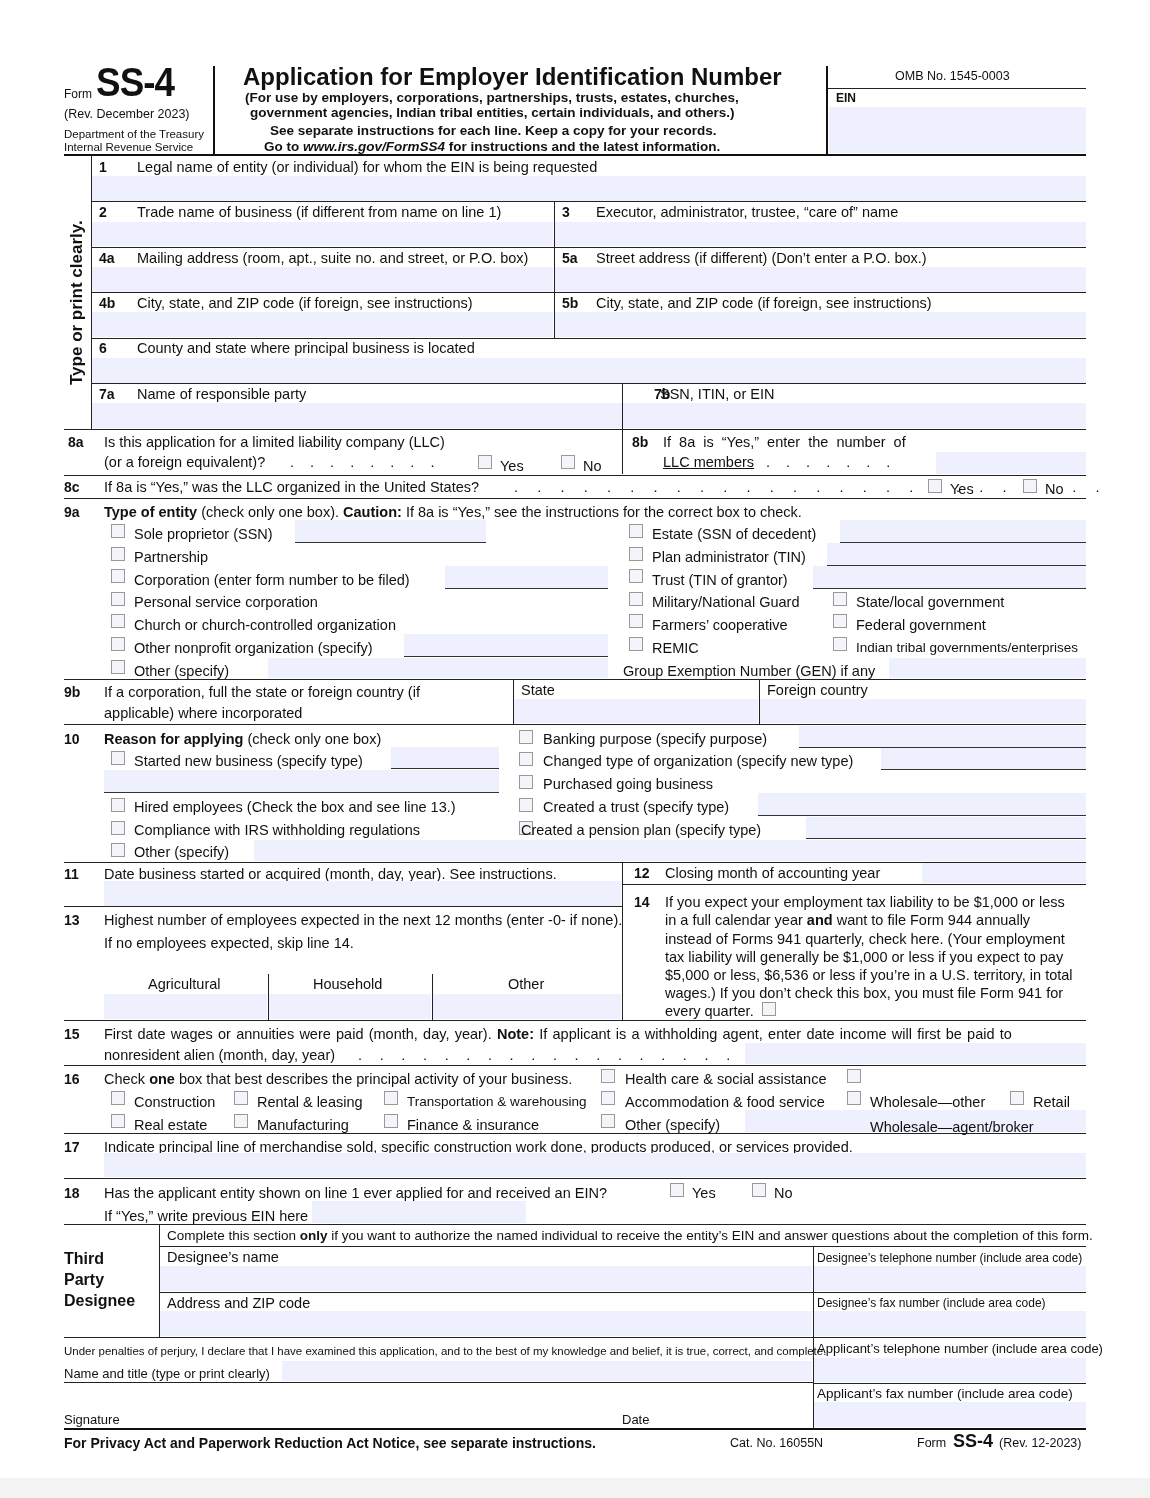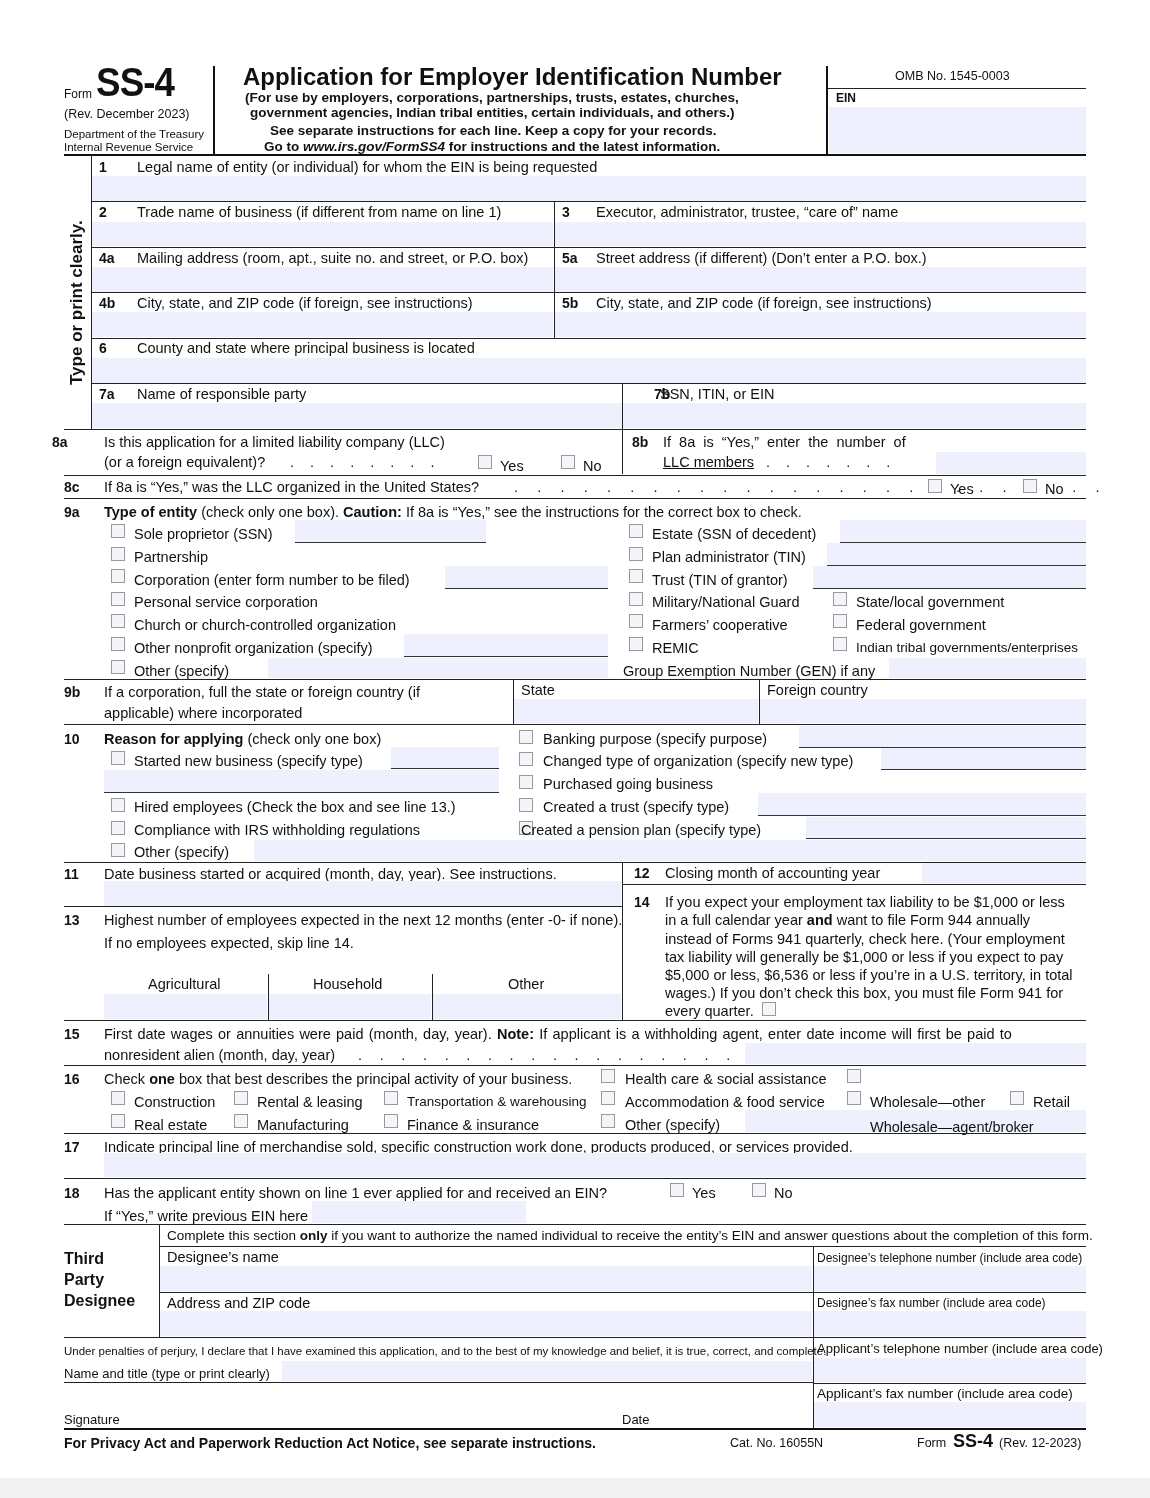--- a/index.html
+++ b/index.html
@@ -88,21 +88,21 @@
   <span class="t" style="left:137px;top:387px;">Name of responsible party</span>
   <div class="fld" style="left:92px;top:403px;width:530px;height:25px;"></div>
   <div class="vl" style="left:622px;top:384px;height:90px;"></div>
   <span class="num" style="left:630px;top:387px;margin-left:24px;">7b</span>
   <span class="t" style="left:660px;top:387px;">SSN, ITIN, or EIN</span>
   <div class="fld" style="left:623px;top:403px;width:463px;height:25px;"></div>
   <div class="hl" style="left:64px;top:429px;width:1022px;"></div>
 </div>
 
 <div>
-  <span class="num" style="left:52px;top:435px;">8a</span>
+  <span class="num" style="left:68px;top:435px;">8a</span>
   <span class="t" style="left:104px;top:435px;">Is this application for a limited liability company (LLC)</span>
   <span class="t" style="left:104px;top:455px;">(or a foreign equivalent)?</span>
   <span class="t" style="left:290px;top:455px;letter-spacing:6px;">. . . . . . . .</span>
   <div class="cb" style="left:478px;top:455px;"></div>
   <span class="t" style="left:500px;top:459px;">Yes</span>
   <div class="cb" style="left:561px;top:455px;"></div>
   <span class="t" style="left:583px;top:459px;">No</span>
 
   <span class="num" style="left:632px;top:435px;">8b</span>
   <span class="t" style="left:663px;top:435px;word-spacing:4px;">If 8a is “Yes,” enter the number of</span>

